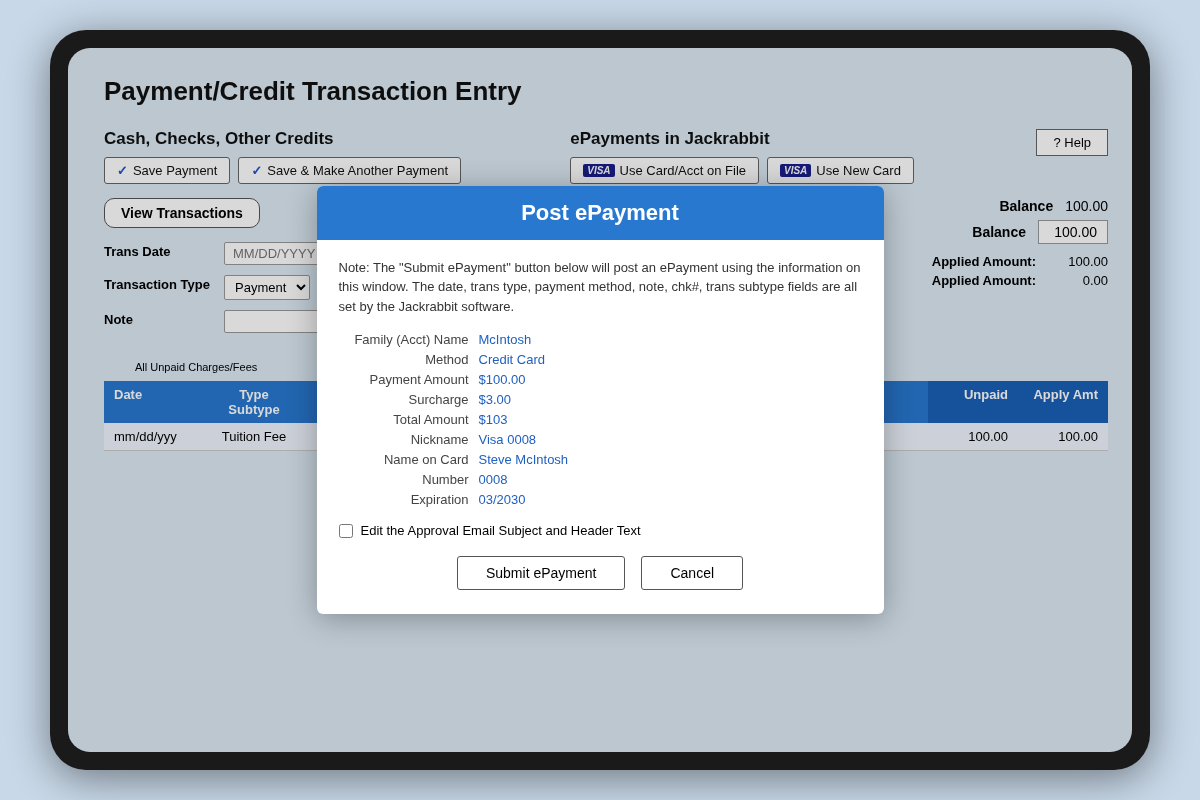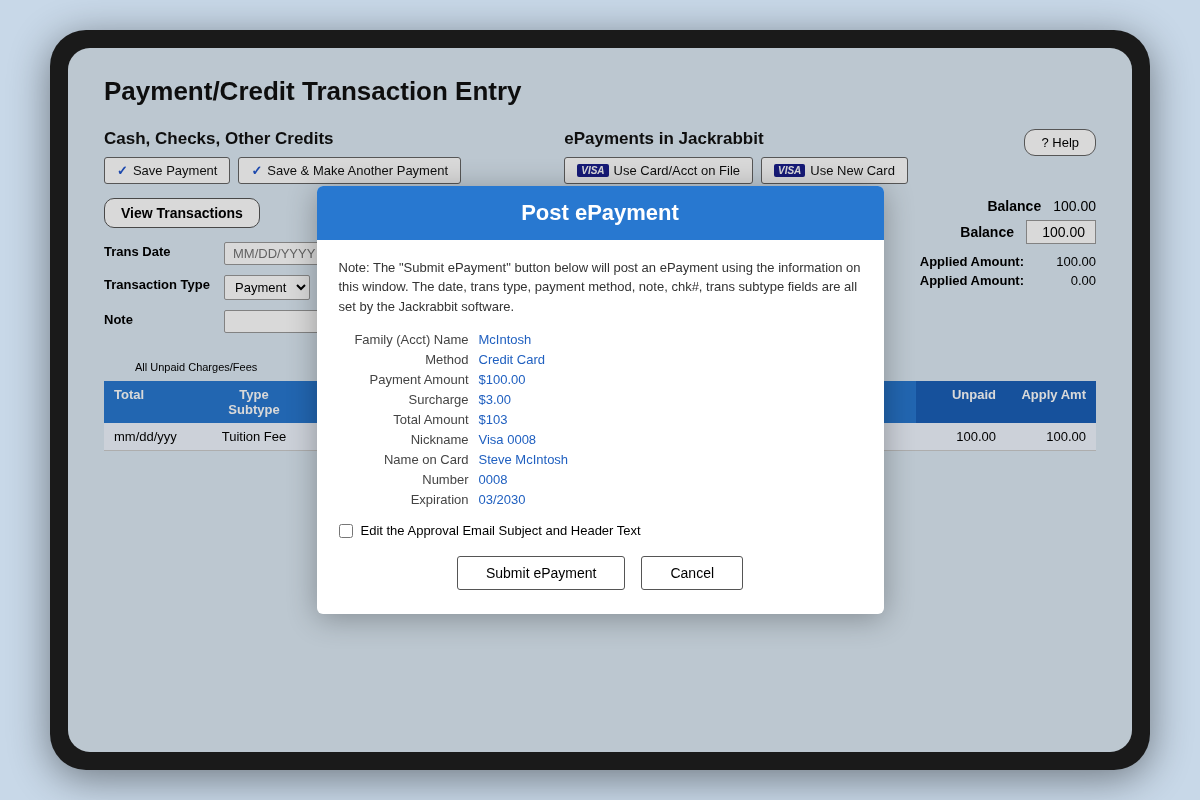--- a/index.html
+++ b/index.html
@@ -23,21 +23,21 @@
     }
     .tablet-screen {
       width: 100%;
       height: 100%;
       background: #ddeaf5;
       border-radius: 22px;
       overflow: hidden;
       position: relative;
     }
     .page-content {
-      padding: 28px 36px 20px 36px;
+      padding: 28px 24px 20px 36px;
       position: relative;
       height: 100%;
     }
     .page-title {
       font-size: 26px;
       font-weight: bold;
       color: #111;
       margin-bottom: 22px;
     }
     .sections-row {
@@ -86,21 +86,21 @@
       font-size: 10px;
       font-weight: bold;
       padding: 1px 4px;
       border-radius: 2px;
       font-style: italic;
     }
     .btn-help {
       border: 1.5px solid #666;
       background: #fff;
       padding: 5px 16px;
-      border-radius: 11px;
+      border-radius: 0;
       font-size: 13px;
       cursor: pointer;
     }
     .help-row {
       display: flex;
       justify-content: flex-end;
       width: 100%;
     }
     .main-area {
       display: flex;
@@ -386,21 +386,21 @@
               <span class="amount-label">Applied Amount:</span>
               <span class="amount-value">0.00</span>
             </div>
           </div>
         </div>
       </div>
 
       <div class="unpaid-section">
         <div class="unpaid-title">All Unpaid Charges/Fees</div>
         <div class="table-header">
-          <div class="th-date">Total</div>
+          <div class="th-date">Date</div>
           <div class="th-type">Type<br>Subtype</div>
           <div class="th-desc"></div>
           <div class="th-unpaid">Unpaid</div>
           <div class="th-apply">Apply Amt</div>
         </div>
         <div class="table-row-data">
           <div class="td-date">mm/dd/yyy</div>
           <div class="td-type">Tuition Fee</div>
           <div class="td-desc"></div>
           <div class="td-unpaid">100.00</div>

